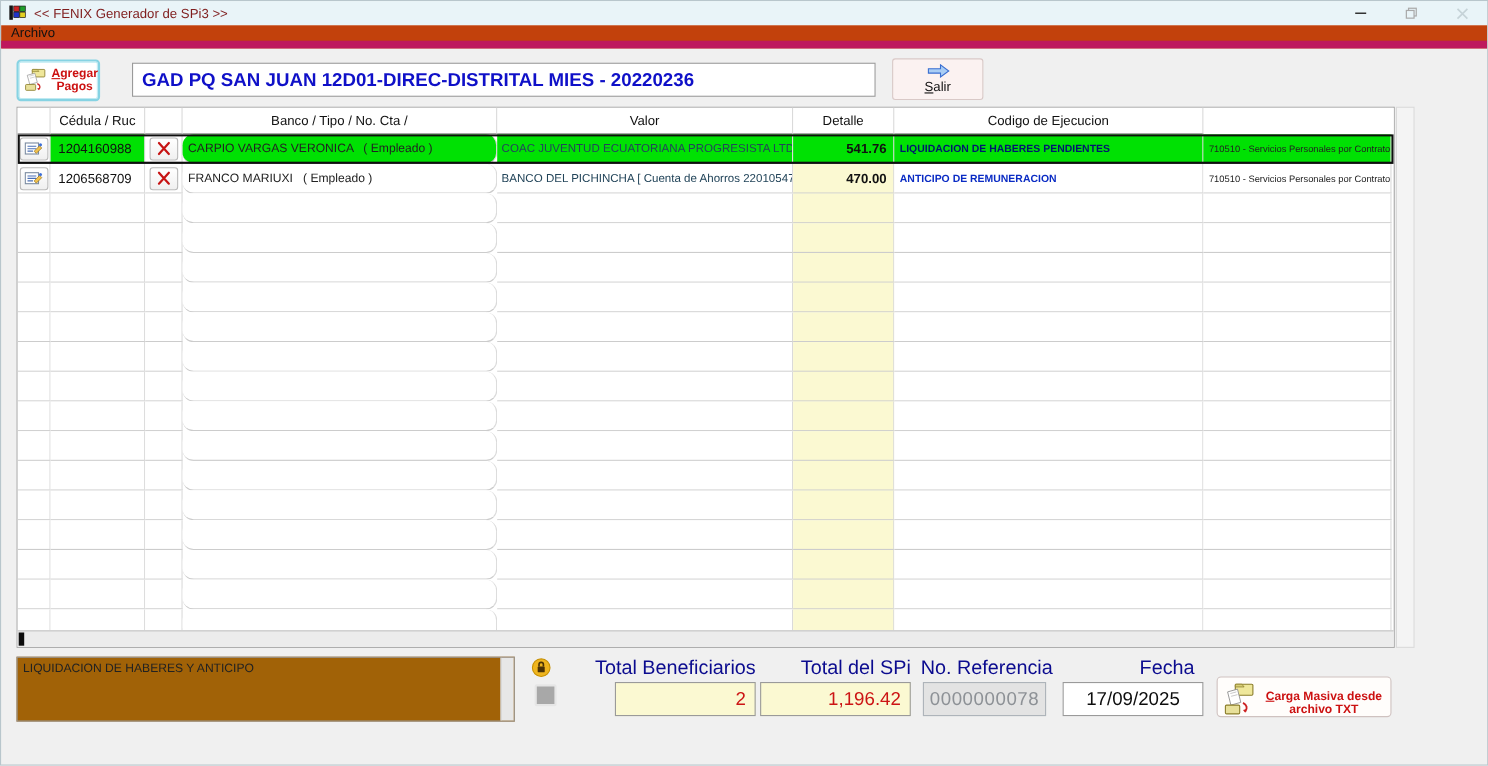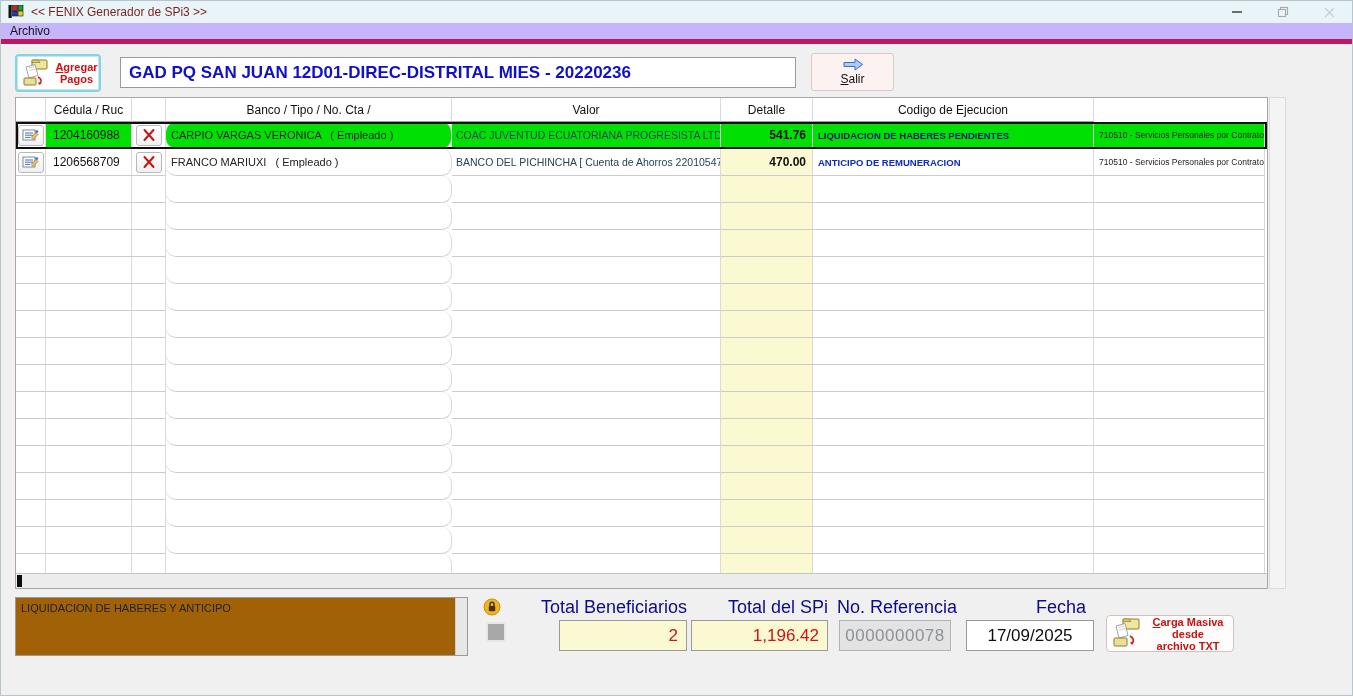--- a/index.html
+++ b/index.html
@@ -10,25 +10,25 @@
     position:relative;
     border:1px solid #b8c6cc;
   }
   
   .titlebar { position:absolute; left:0; top:0; width:100%; height:22px; background:#e9f4f8; display:flex; align-items:center; }
   .titlebar .app-icon { margin-left:7px; width:16px; height:16px; }
   .titlebar .title-text { margin-left:7px; font-size:12px; color:#7f1d1d; }
   .win-controls { position:absolute; right:0; top:0; height:22px; display:flex; }
   .win-btn { width:46px; height:22px; display:flex; align-items:center; justify-content:center; cursor:default; }
   
-  .menubar { position:absolute; left:0; top:22px; width:100%; height:21px; background:#c4b5fd; border-bottom:5px solid #be185d; display:flex; align-items:center; }
+  .menubar { position:absolute; left:0; top:22px; width:100%; height:21px; background:#c2410c; border-bottom:7px solid #be185d; display:flex; align-items:center; }
   .menu-item { font-size:12px; color:#111; padding:2px 9px; }
   
   .btn { background:#fbf2f1; border:1px solid #d9c9c7; border-radius:3px; cursor:default; font-family:inherit; }
-  .agregar-btn { position:absolute; left:14px; top:53px; width:86px; height:38px; background:#fff; border:2px solid #86d3e3; border-radius:4px; box-shadow:inset 0 0 0 1px #bfeaf2; display:flex; align-items:center; gap:3px; padding-left:4px; }
+  .agregar-btn { position:absolute; left:14px; top:53px; width:76px; height:38px; background:#fff; border:2px solid #86d3e3; border-radius:4px; box-shadow:inset 0 0 0 1px #bfeaf2; display:flex; align-items:center; gap:3px; padding-left:4px; }
   .agregar-btn .lbl { color:#cc1111; font-size:11px; font-weight:bold; line-height:12px; text-align:center; flex:1; }
   .ul-first { display:block; }
   .ul-first::first-letter { text-decoration:underline; }
   .title-input { position:absolute; left:119px; top:56px; width:676px; height:31px; border:1px solid #9a9a9a; background:#fff; font-family:inherit; font-size:17px; font-weight:bold; color:#0f10c8; padding:0 8px; }
   .salir-btn { position:absolute; left:810px; top:52px; width:83px; height:38px; display:flex; flex-direction:column; align-items:center; justify-content:center; gap:1px; font-size:12px; color:#111; }
   
   .grid { position:absolute; left:14px; top:96px; width:1253px; height:492px; background:#fff; border:1px solid #a6a6a6; }
   .grow { display:grid; grid-template-columns:30px 86px 34px 286px 269px 92px 281px 171px; }
   .ghead { height:24px; background:#fff; }
   .ghead .cell { border-bottom:1px solid #9f9f9f; font-size:12px; color:#111; display:flex; align-items:center; justify-content:center; border-right:1px solid #dadada; overflow:hidden; white-space:pre; }
@@ -55,21 +55,21 @@
   .desc-box { position:absolute; left:14px; top:596px; width:453px; height:59px; background:#a16207; border:1px solid #9a9a9a; }
   .desc-box .desc-text { position:absolute; left:5px; top:4px; font-size:11px; color:#222; }
   .desc-box .desc-scroll { position:absolute; right:0; top:0; width:12px; height:100%; background:#e7e7e7; border-left:1px solid #cfcfcf; }
   .lock-wrap { position:absolute; left:482px; top:597px; width:18px; height:18px; }
   .gray-square { position:absolute; left:485px; top:621px; width:20px; height:20px; background:#a8a8a8; border:2px solid #e6e6e6; border-radius:2px; }
   .navy-label { position:absolute; top:596px; font-size:18px; color:#0b0b8f; white-space:nowrap; }
   .foot-field { position:absolute; top:619px; height:31px; border:1px solid #9a9a9a; font-size:17px; display:flex; align-items:center; }
   .cream { background:#fbf9d2; color:#cc1414; justify-content:flex-end; padding-right:8px; }
   .ref-field { background:#e3e3e3; border:1px solid #aeb4ba; color:#8d9196; justify-content:center; letter-spacing:0.5px; }
   .date-field { background:#fff; color:#0d0d0d; justify-content:center; }
-  .carga-btn { position:absolute; left:1105px; top:614px; width:128px; height:37px; background:#fffdfb; border:1px solid #cfc2c0; border-radius:4px; display:flex; align-items:flex-start; gap:4px; padding:0 4px; }
+  .carga-btn { position:absolute; left:1105px; top:614px; width:159px; height:37px; background:#fffdfb; border:1px solid #cfc2c0; border-radius:4px; display:flex; align-items:flex-end; gap:4px; padding:0 4px; }
   .carga-btn .lbl { color:#cc1111; font-size:11px; font-weight:bold; line-height:12px; text-align:center; flex:1; }
 </style>
 </head>
 <body>
 
 <div class="titlebar">
   <svg class="app-icon" viewBox="0 0 16 16">
     <rect x="0.5" y="1" width="3.2" height="13" fill="#141414"></rect>
     <rect x="4.5" y="1.5" width="5" height="5" fill="#cf2323" stroke="#111" stroke-width="0.6"></rect>
     <rect x="10" y="1.5" width="5" height="5" fill="#1f9e2c" stroke="#111" stroke-width="0.6"></rect>

